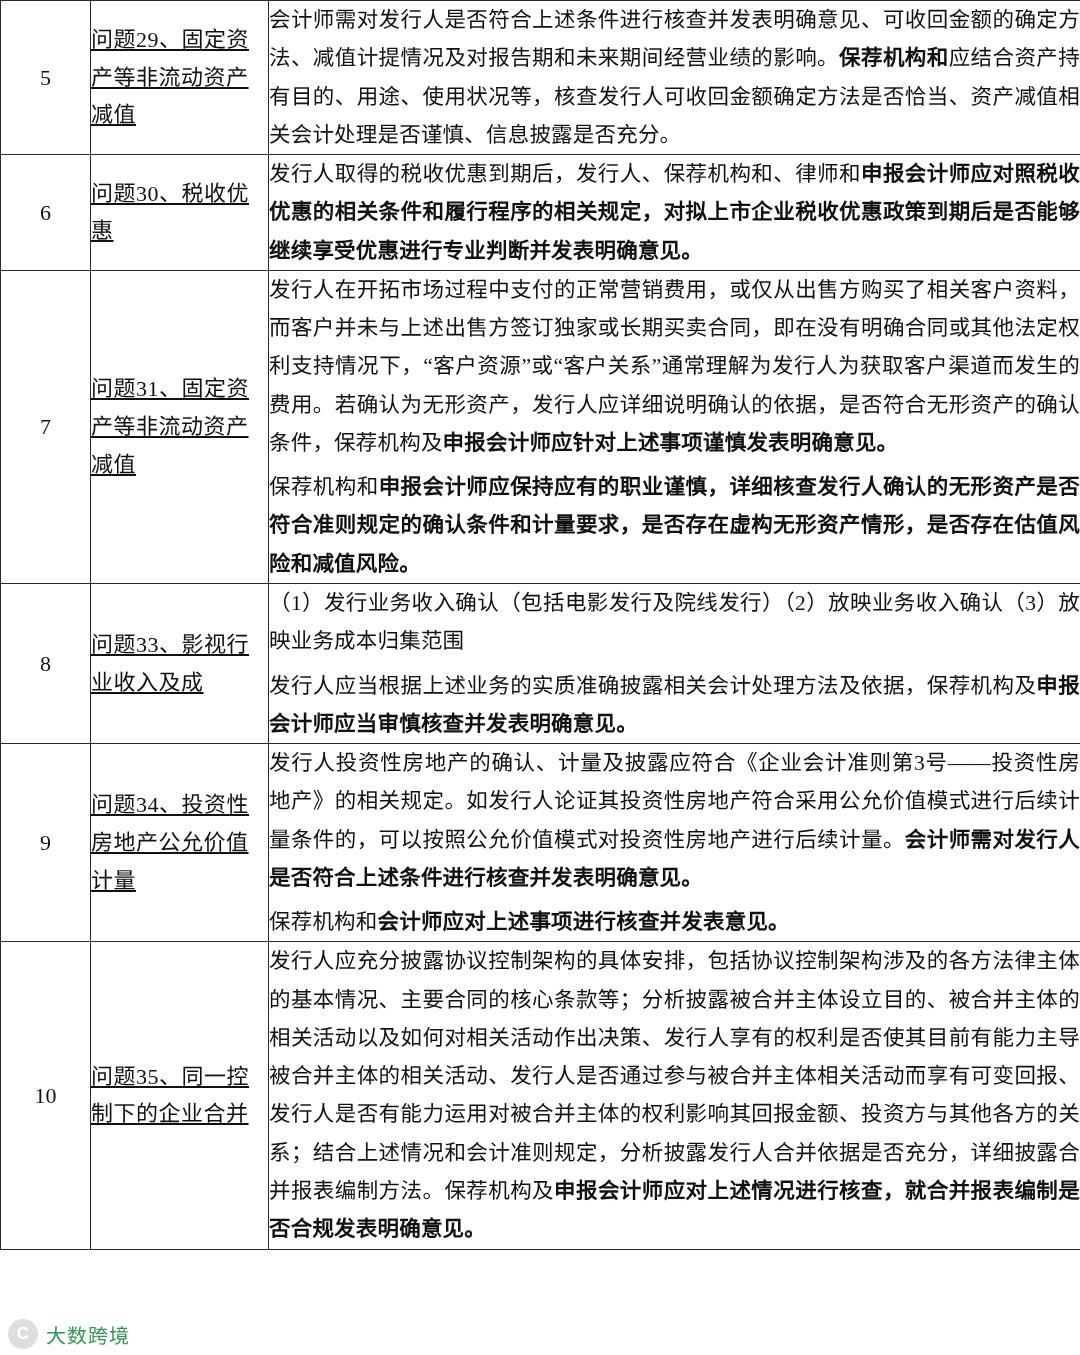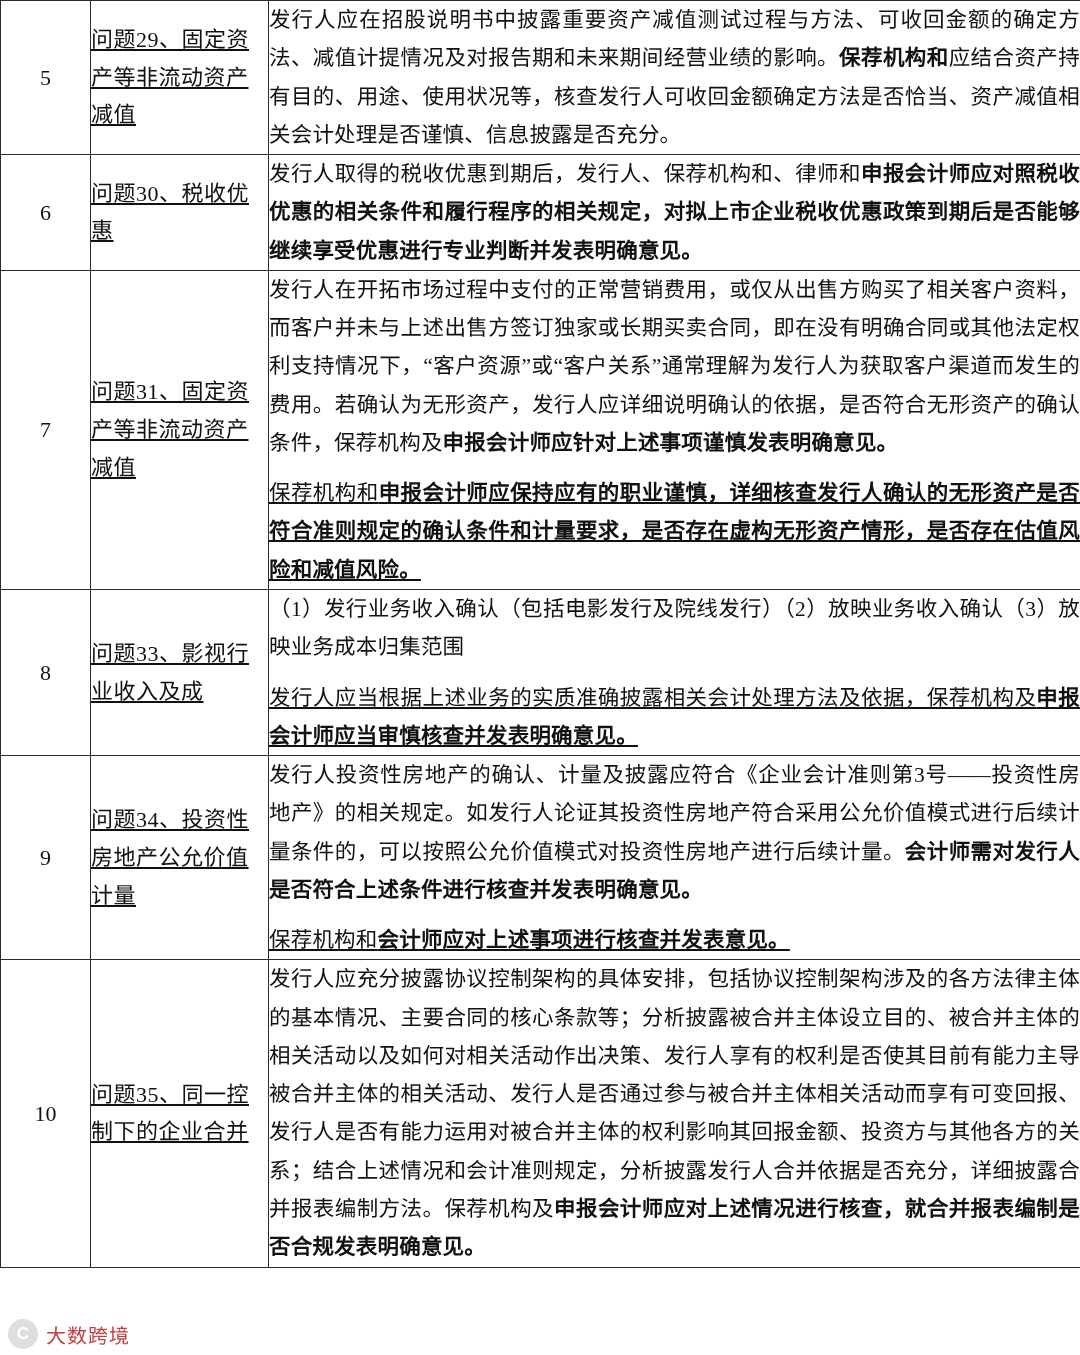--- a/index.html
+++ b/index.html
@@ -43,21 +43,21 @@
   .cell-content {
     padding: 16px 20px 16px 18px;
     font-size: 21.5px;
     line-height: 1.78;
     text-align: justify;
     text-justify: inter-ideograph;
     letter-spacing: 0.2px;
     vertical-align: middle;
   }
   .para { margin: 0; }
-  .para + .para { margin-top: 12px; text-decoration: underline; }
+  .para + .para { margin-top: 6px; }
   b, .bold { font-weight: bold; }
 
   
   .watermark {
     position: absolute;
     left: 8px;
     bottom: 6px;
     display: flex;
     align-items: center;
     gap: 8px;
@@ -71,41 +71,41 @@
     background: #d9d9d9;
     display: flex;
     align-items: center;
     justify-content: center;
     color: #ffffff;
     font-size: 17px;
     font-family: "Liberation Sans", sans-serif;
     font-weight: bold;
   }
   .wm-text {
-    color: #b91c1c;
+    color: #15803d;
     font-size: 20px;
     font-family: Liberation Mono, monospace;
     letter-spacing: 1px;
   }
 </style>
 </head>
 <body>
 
 <table class="doc-table">
   <colgroup>
     <col class="col-index">
     <col class="col-topic">
     <col class="col-content">
   </colgroup>
   <tbody id="table-body">
       <tr>
         <td class="cell-index">5</td>
         <td class="cell-topic">问题29、固定资产等非流动资产减值</td>
         <td class="cell-content">
-          <p class="para"><span>发行人应在招股说明书中披露重要资产减值测试过程与方法、可收回金额的确定方法、减值计提情况及对报告期和未来期间经营业绩的影响。</span><b>保荐机构和</b><span>应结合资产持有目的、用途、使用状况等，核查发行人可收回金额确定方法是否恰当、资产减值相关会计处理是否谨慎、信息披露是否充分。</span></p>
+          <p class="para"><span>会计师需对发行人是否符合上述条件进行核查并发表明确意见、可收回金额的确定方法、减值计提情况及对报告期和未来期间经营业绩的影响。</span><b>保荐机构和</b><span>应结合资产持有目的、用途、使用状况等，核查发行人可收回金额确定方法是否恰当、资产减值相关会计处理是否谨慎、信息披露是否充分。</span></p>
         </td>
       </tr>
       <tr>
         <td class="cell-index">6</td>
         <td class="cell-topic">问题30、税收优惠</td>
         <td class="cell-content">
           <p class="para"><span>发行人取得的税收优惠到期后，发行人、保荐机构和、律师和</span><b>申报会计师应对照税收优惠的相关条件和履行程序的相关规定，</b><b>对拟上市企业税收优惠政策到期后是否能够继续享受优惠进行专业判断并发表明确意见。</b></p>
         </td>
       </tr>
       <tr>

